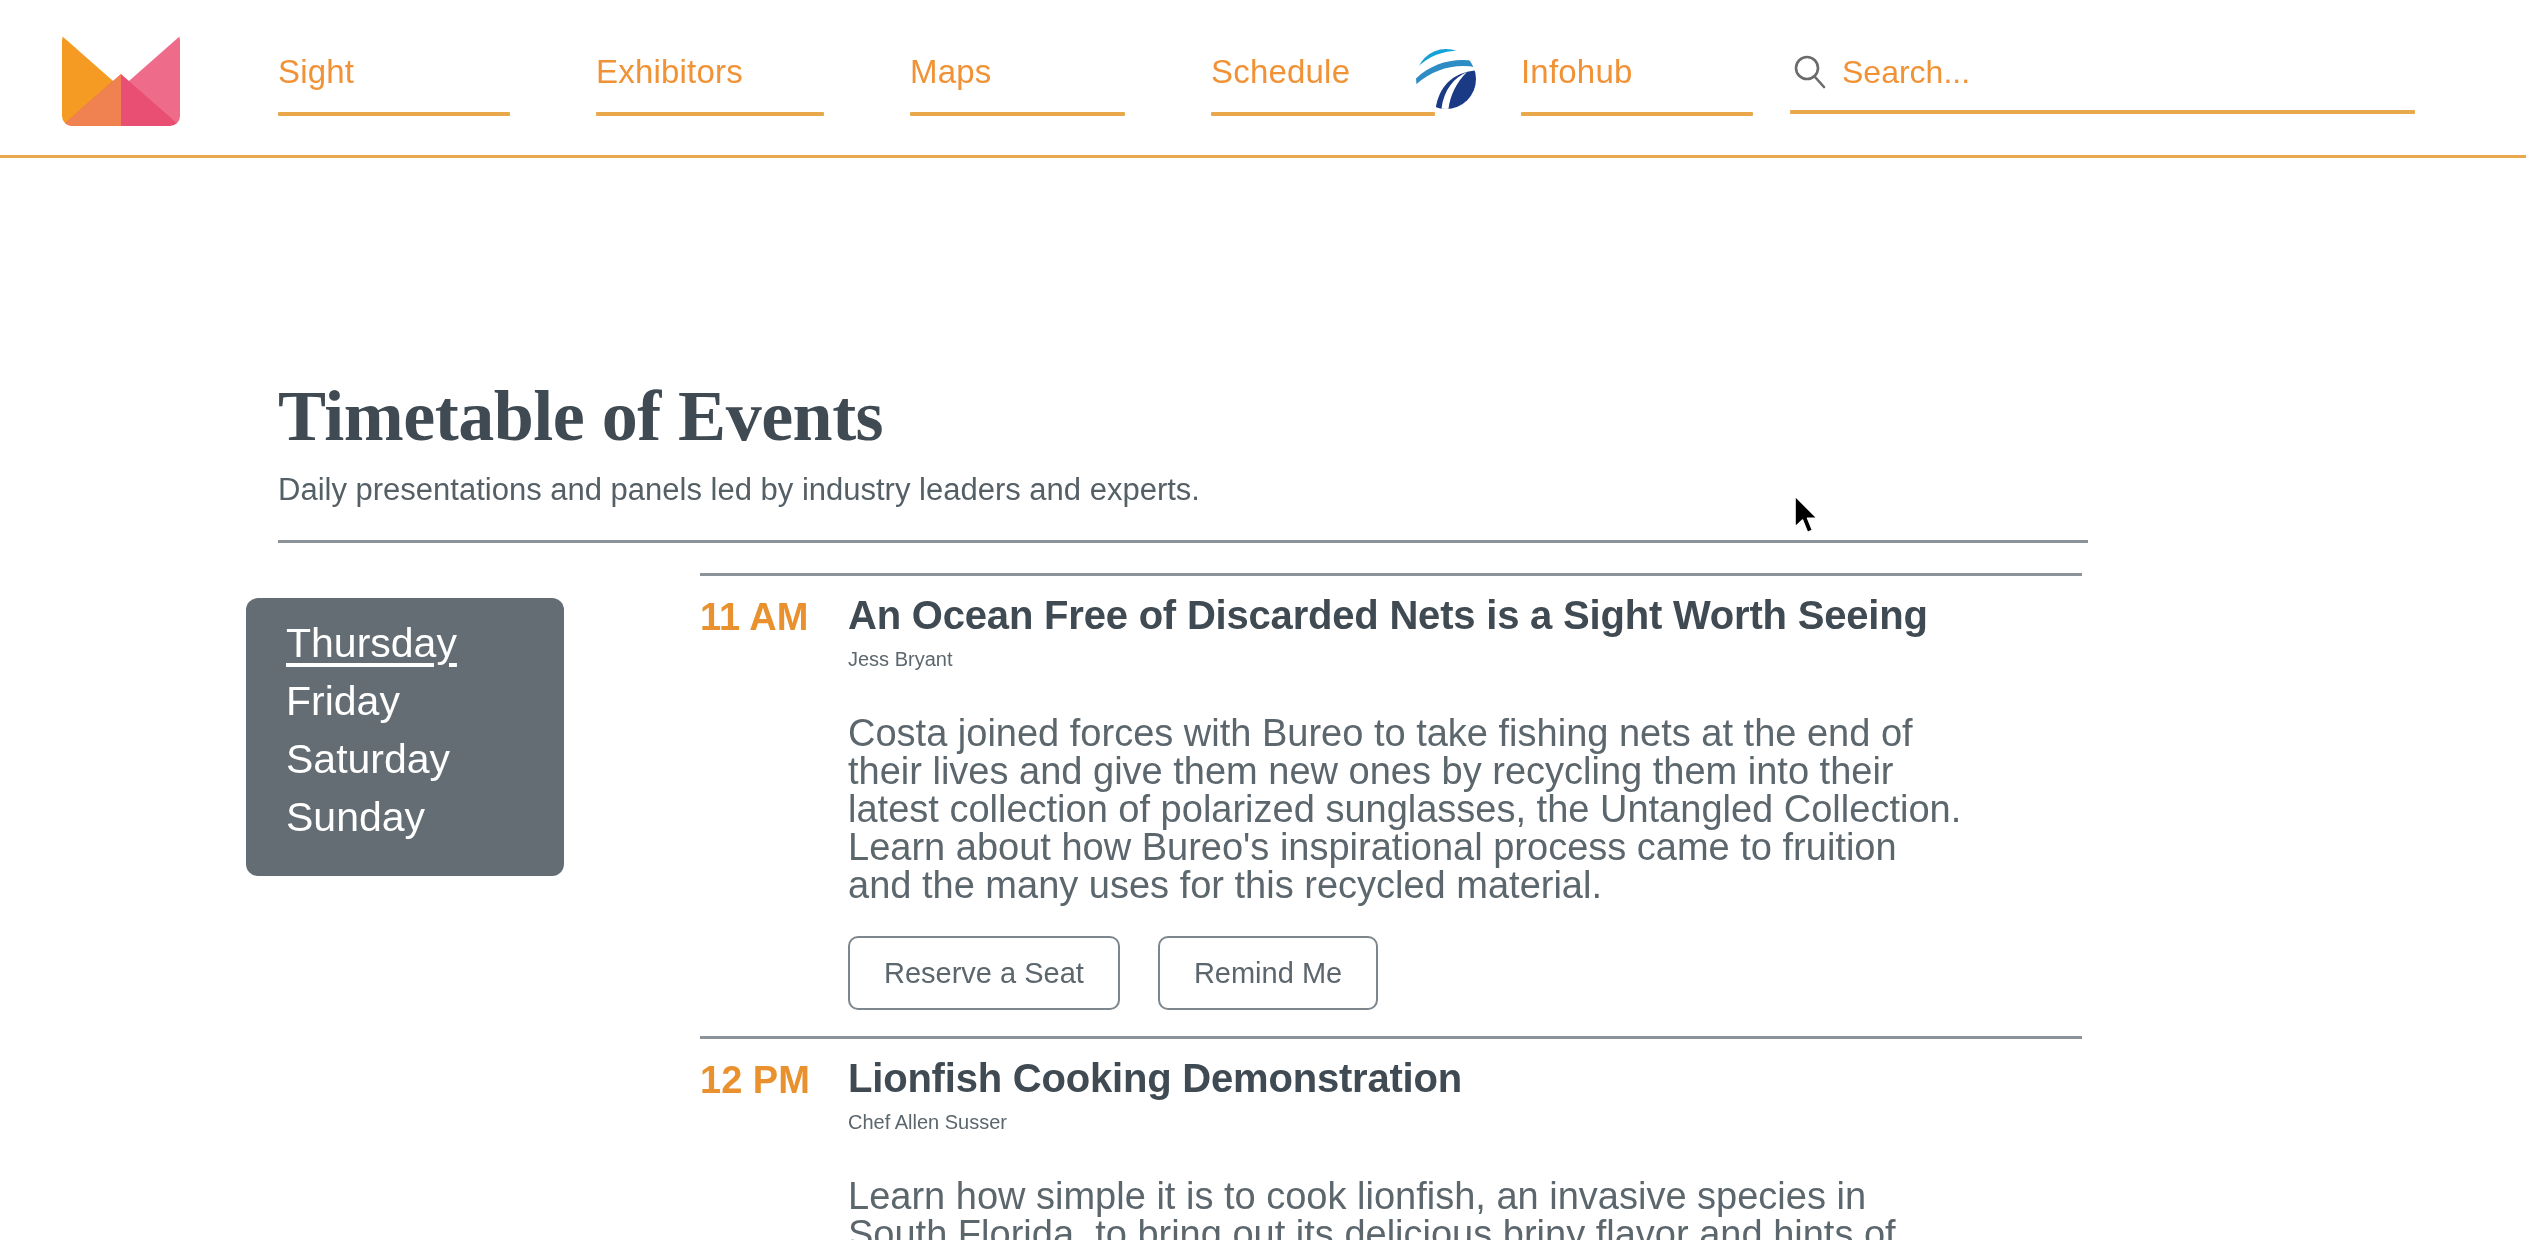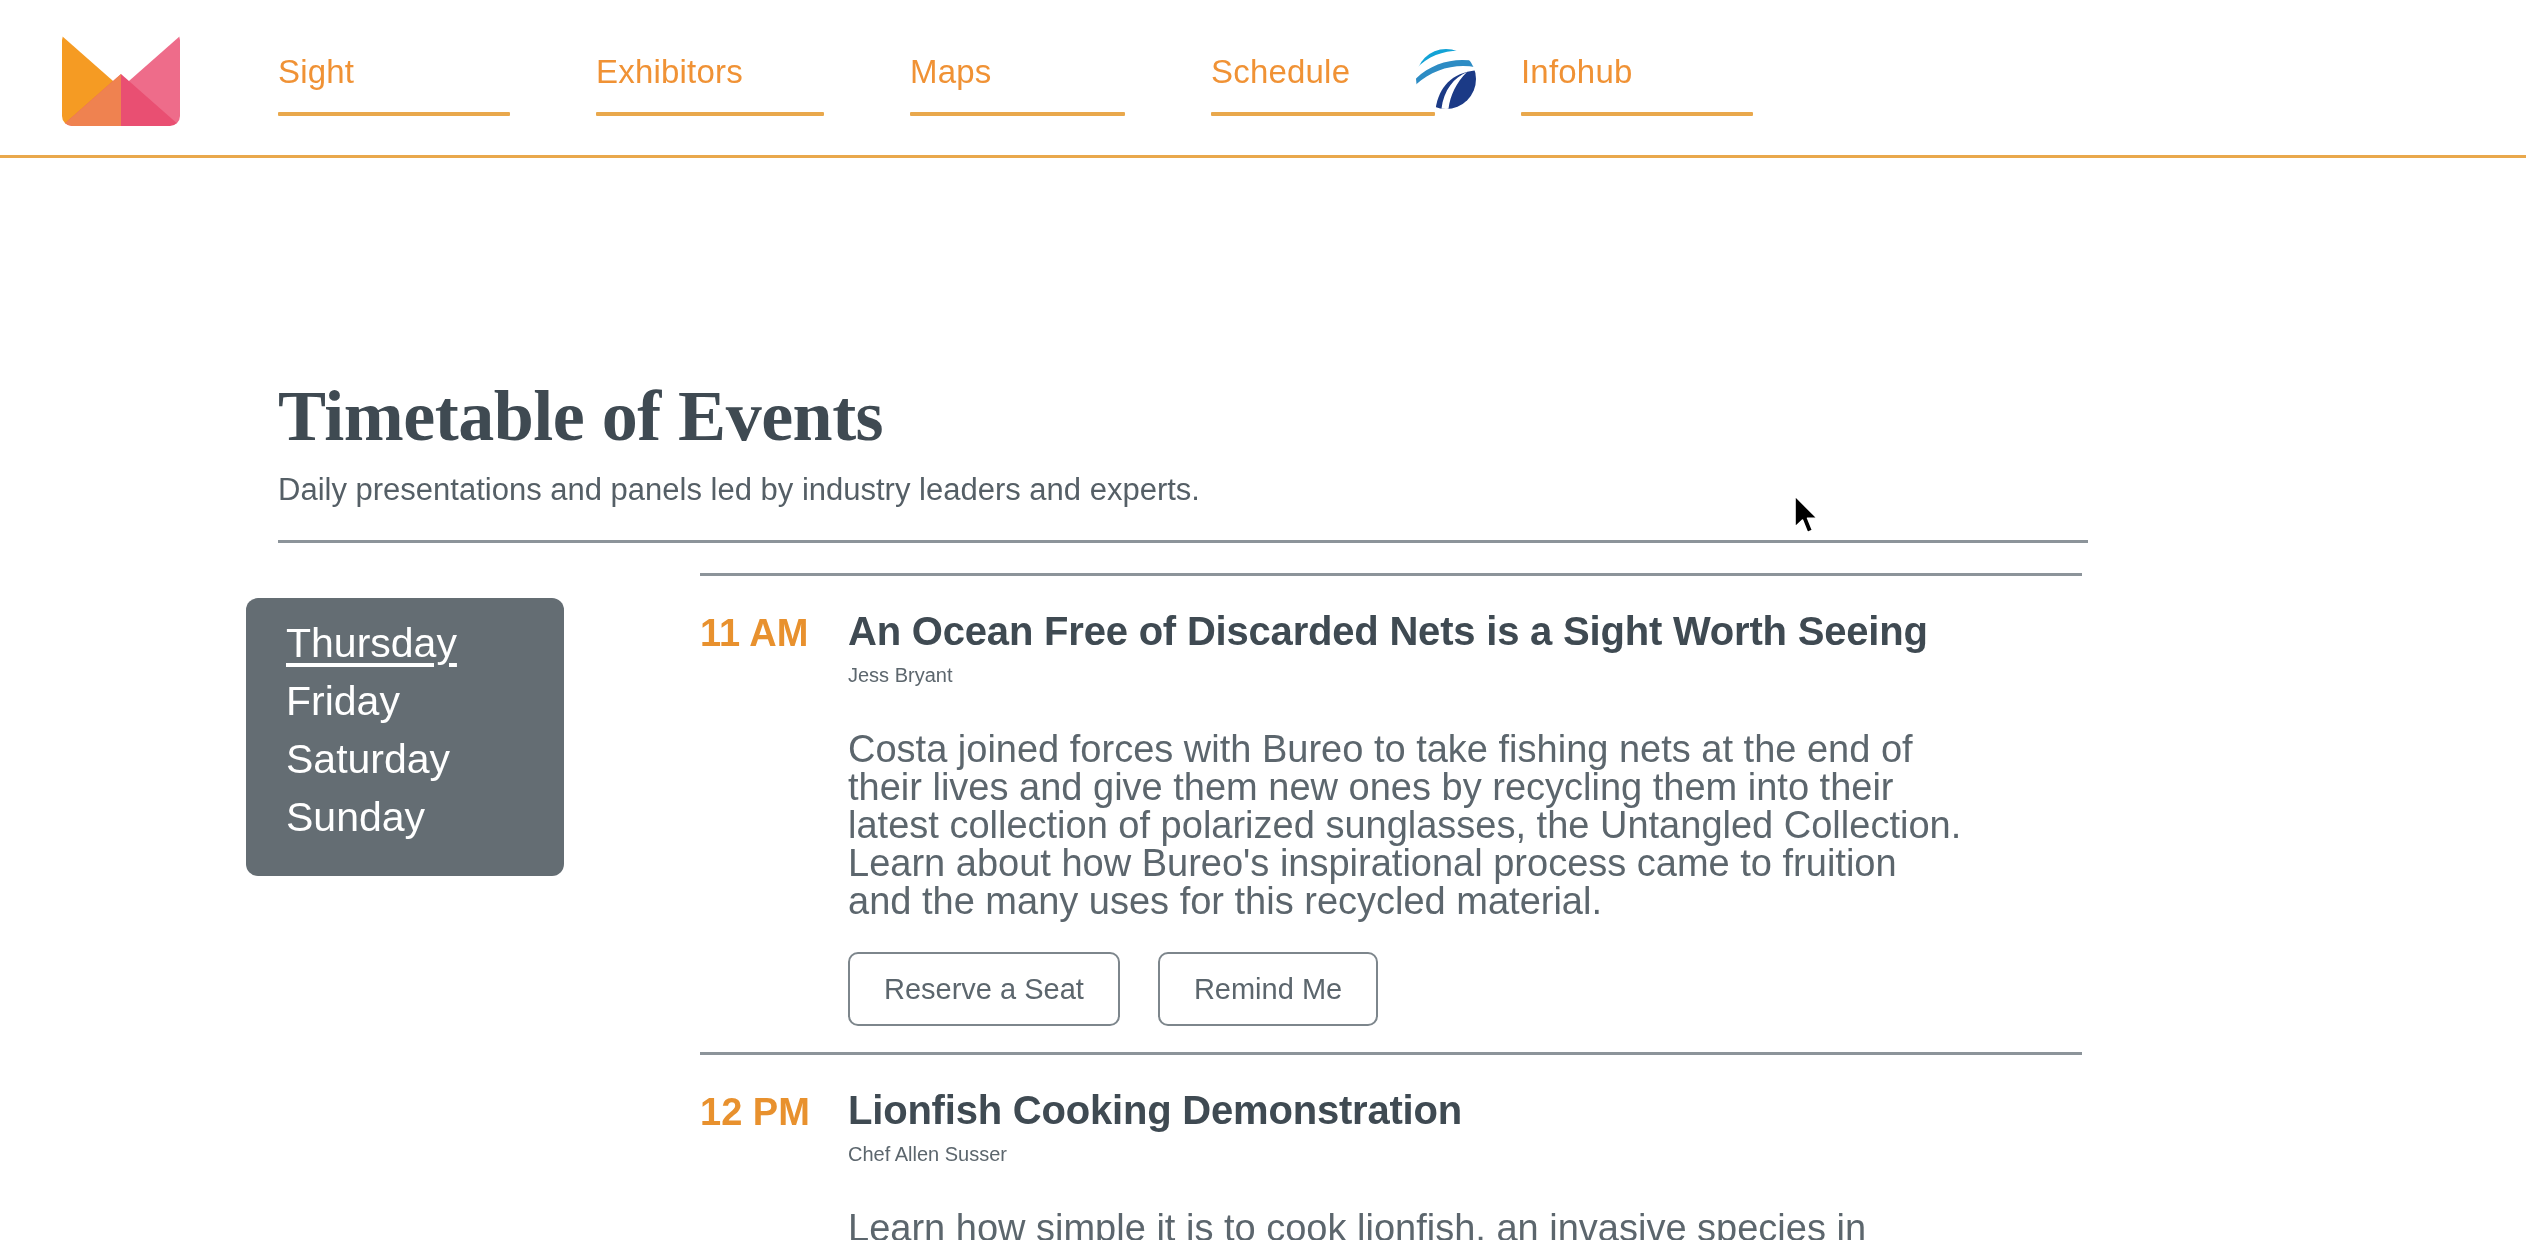--- a/index.html
+++ b/index.html
@@ -148,21 +148,21 @@
     white-space: nowrap;
   }
   .day-row { display: block; }
   .day-item.is-selected { text-decoration: underline; text-underline-offset: 6px; }
 
   
   #events-column { position: absolute; left: 700px; top: 415px; width: 1390px; }
 
   .event-divider { height: 3px; background: #8c949a; width: 1382px; }
 
-  .event-row { display: flex; padding-top: 30px; }
+  .event-row { display: flex; padding-top: 14px; }
   .event-time {
     flex: 0 0 148px;
     font-size: 38px;
     line-height: 46px;
     font-weight: 700;
     color: #e8912e;
     padding-top: 4px;
   }
   .event-body { flex: 1 1 auto; }
   .event-title {
@@ -266,20 +266,30 @@
         <rect x="0" y="0" width="62" height="62" fill="#ffffff"></rect>
         <path d="M -6 30 C 10 4, 40 -2, 64 6 L 64 -8 L -6 -8 Z" fill="#13A3D6"></path>
         <path d="M -6 36 C 12 14, 38 8, 64 14 L 64 8 C 38 0, 10 8, -6 30 Z" fill="#ffffff"></path>
         <path d="M -6 44 C 12 22, 40 14, 64 20 L 64 14 C 38 8, 12 16, -6 38 Z" fill="#2D8CC4"></path>
         <path d="M 20 66 C 22 40, 36 24, 64 22 L 64 66 Z" fill="#1B3A86"></path>
         <path d="M 26 66 C 27 44, 38 30, 52 24 C 40 36, 34 50, 33 66 Z" fill="#ffffff"></path>
       </g>
     </svg>
   </div>
 
+  <div id="search-area">
+    <div id="search-row">
+      <svg id="search-icon" viewBox="0 0 40 40" aria-hidden="true">
+        <circle cx="17" cy="16" r="11" fill="none" stroke="#6b6b6b" stroke-width="2.6"></circle>
+        <line x1="25" y1="25" x2="34" y2="35" stroke="#6b6b6b" stroke-width="2.6" stroke-linecap="round"></line>
+      </svg>
+      <input id="search-input" type="text" value="" placeholder="Search..." style="">
+    </div>
+    <div id="search-underline"></div>
+  </div>
 </header>
 
 <main id="page-body">
 
   <div id="page-heading">
     <h1 id="page-title">Timetable of Events</h1>
     <p id="page-subtitle">Daily presentations and panels led by industry leaders and experts.</p>
   </div>
   <div id="heading-rule"></div>
 

